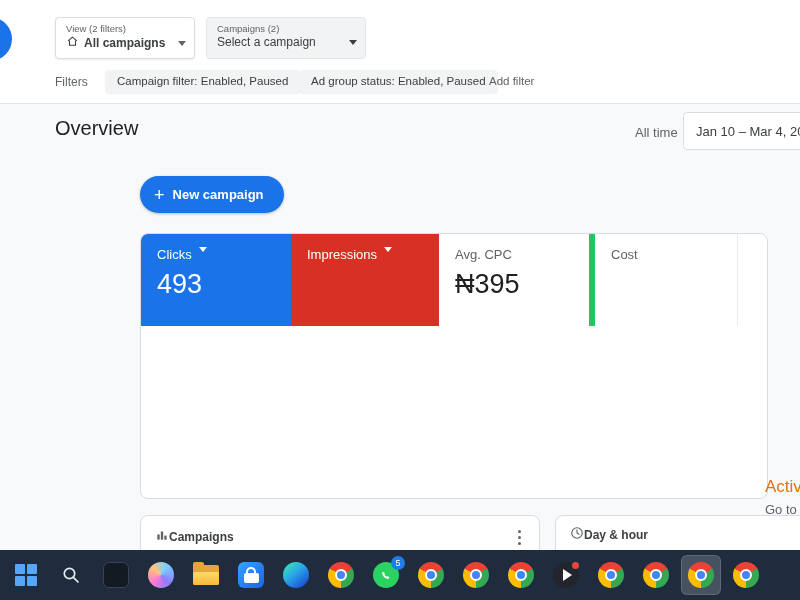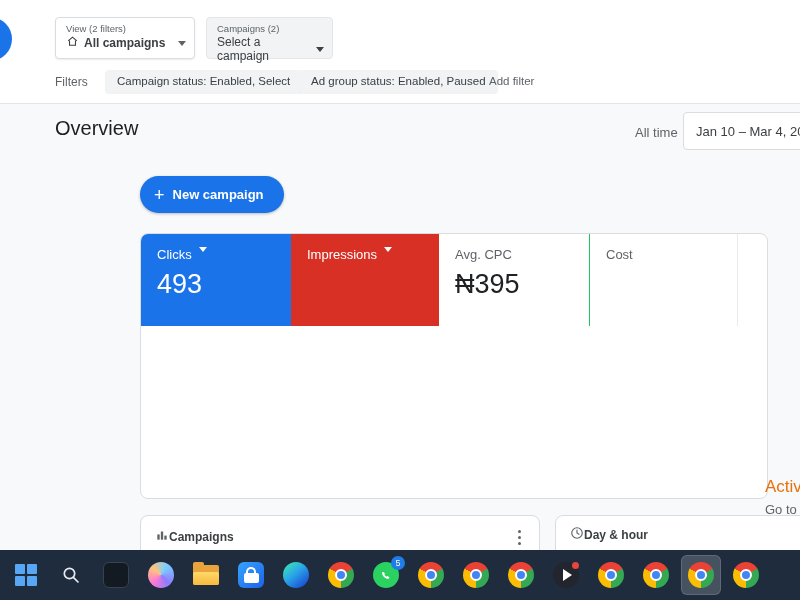--- a/index.html
+++ b/index.html
@@ -3,21 +3,21 @@
 <meta charset="utf-8">
 <style>
   html,body{margin:0;padding:0;background:#000;}
   .screen{position:relative;width:800px;height:600px;overflow:hidden;background:#f8f9fa;
           font-family:"Liberation Sans","DejaVu Sans",sans-serif;color:#202124;}
   
   .topstrip{position:absolute;top:0;left:0;right:0;height:103px;background:#fff;border-bottom:1px solid #e3e5e8;}
   .bubble{position:absolute;left:-32px;top:17px;width:44px;height:44px;border-radius:50%;background:#1a73e8;z-index:5;}
   .sel-box{position:absolute;top:17px;height:42px;border-radius:4px;box-sizing:border-box;cursor:pointer;}
   .view-box{left:55px;width:140px;background:#fff;border:1px solid #dadce0;box-shadow:0 1px 2px rgba(0,0,0,.08);}
-  .camp-box{left:206px;width:127px;background:#f1f3f4;border:1px solid #e3e5e8;}
+  .camp-box{left:206px;width:160px;background:#f1f3f4;border:1px solid #e3e5e8;}
   .sel-label{font-size:9.5px;color:#5f6368;margin:5px 0 1px 10px;}
   .sel-value{display:flex;align-items:center;gap:5px;margin:1px 8px 0 10px;font-size:12px;font-weight:700;color:#3c4043;}
   .camp-box .sel-value{font-weight:400;}
   .chev{margin-left:auto;width:0;height:0;border-left:4px solid transparent;border-right:4px solid transparent;border-top:5px solid #5f6368;}
   .camp-box .chev{border-top-color:#3c4043;}
   .filters-label{position:absolute;left:55px;top:75px;font-size:12px;color:#5f6368;}
   .chip{position:absolute;top:70px;height:23px;line-height:23px;padding:0 12px;background:#f1f3f4;border-radius:4px;
         font-size:11.5px;color:#3c4043;box-shadow:0 1px 1px rgba(0,0,0,.06);white-space:nowrap;}
   .chip1{left:105px;} .chip2{left:299px;}
   .add-filter{position:absolute;left:489px;top:75px;font-size:11.5px;color:#5f6368;cursor:pointer;}
@@ -37,21 +37,21 @@
                 border-radius:8px;box-sizing:border-box;overflow:hidden;}
   .sc-row{display:flex;height:92px;}
   .scorecard{width:150px;box-sizing:border-box;padding:13px 16px;cursor:pointer;}
   .scorecard.w2{width:148px;}
   .scorecard.on{color:#fff;}
   .sc-label-row{display:flex;font-size:13px;color:#5f6368;}
   .scorecard.on .sc-label-row{color:#fff;}
   .sc-arrow{margin-left:7px;width:0;height:0;border-left:4px solid transparent;border-right:4px solid transparent;border-top:5px solid #fff;}
   .sc-value{margin-top:7px;font-size:27px;color:#202124;}
   .scorecard.on .sc-value{color:#fff;}
-  .sc-div{border-left:1px solid #22c55e;}
+  .sc-div{border-left:6px solid #22c55e;}
   .sc-fill{flex:1;border-left:1px solid #e8eaed;}
   
   .chart-area{position:relative;height:174px;}
   .chart-svg{position:absolute;left:0;top:0;}
   .ytick{position:absolute;left:0;width:46px;text-align:right;font-size:10.5px;color:#80868b;}
   .yt0{top:9px;} .yt1{top:72px;} .yt2{top:135px;}
   .xlabel{position:absolute;left:55px;top:148px;font-size:10.5px;color:#80868b;}
   
   .ovl1{position:absolute;left:765px;top:477px;font-size:17px;color:#e8710a;white-space:nowrap;z-index:6;}
   .ovl2{position:absolute;left:765px;top:502px;font-size:13px;color:#5f6368;white-space:nowrap;z-index:6;cursor:pointer;}
@@ -115,21 +115,21 @@
 
   <div class="sel-box camp-box">
     <div class="sel-label">Campaigns (2)</div>
     <div class="sel-value">
       <span>Select a campaign</span>
       <span class="chev"></span>
     </div>
   </div>
 
   <div class="filters-label">Filters</div>
-  <div class="chip chip1">Campaign status: Enabled, Select</div>
+  <div class="chip chip1">Campaign filter: Enabled, Paused</div>
   <div class="chip chip2">Ad group status: Enabled, Paused</div>
   <div class="add-filter">Add filter</div>
 
   <div class="page-title">Overview</div>
   <div class="all-time">All time</div>
   <div class="date-box">
     <span>Jan 10 – Mar 4, 2025</span>
   </div>
 
   <button class="new-campaign">

